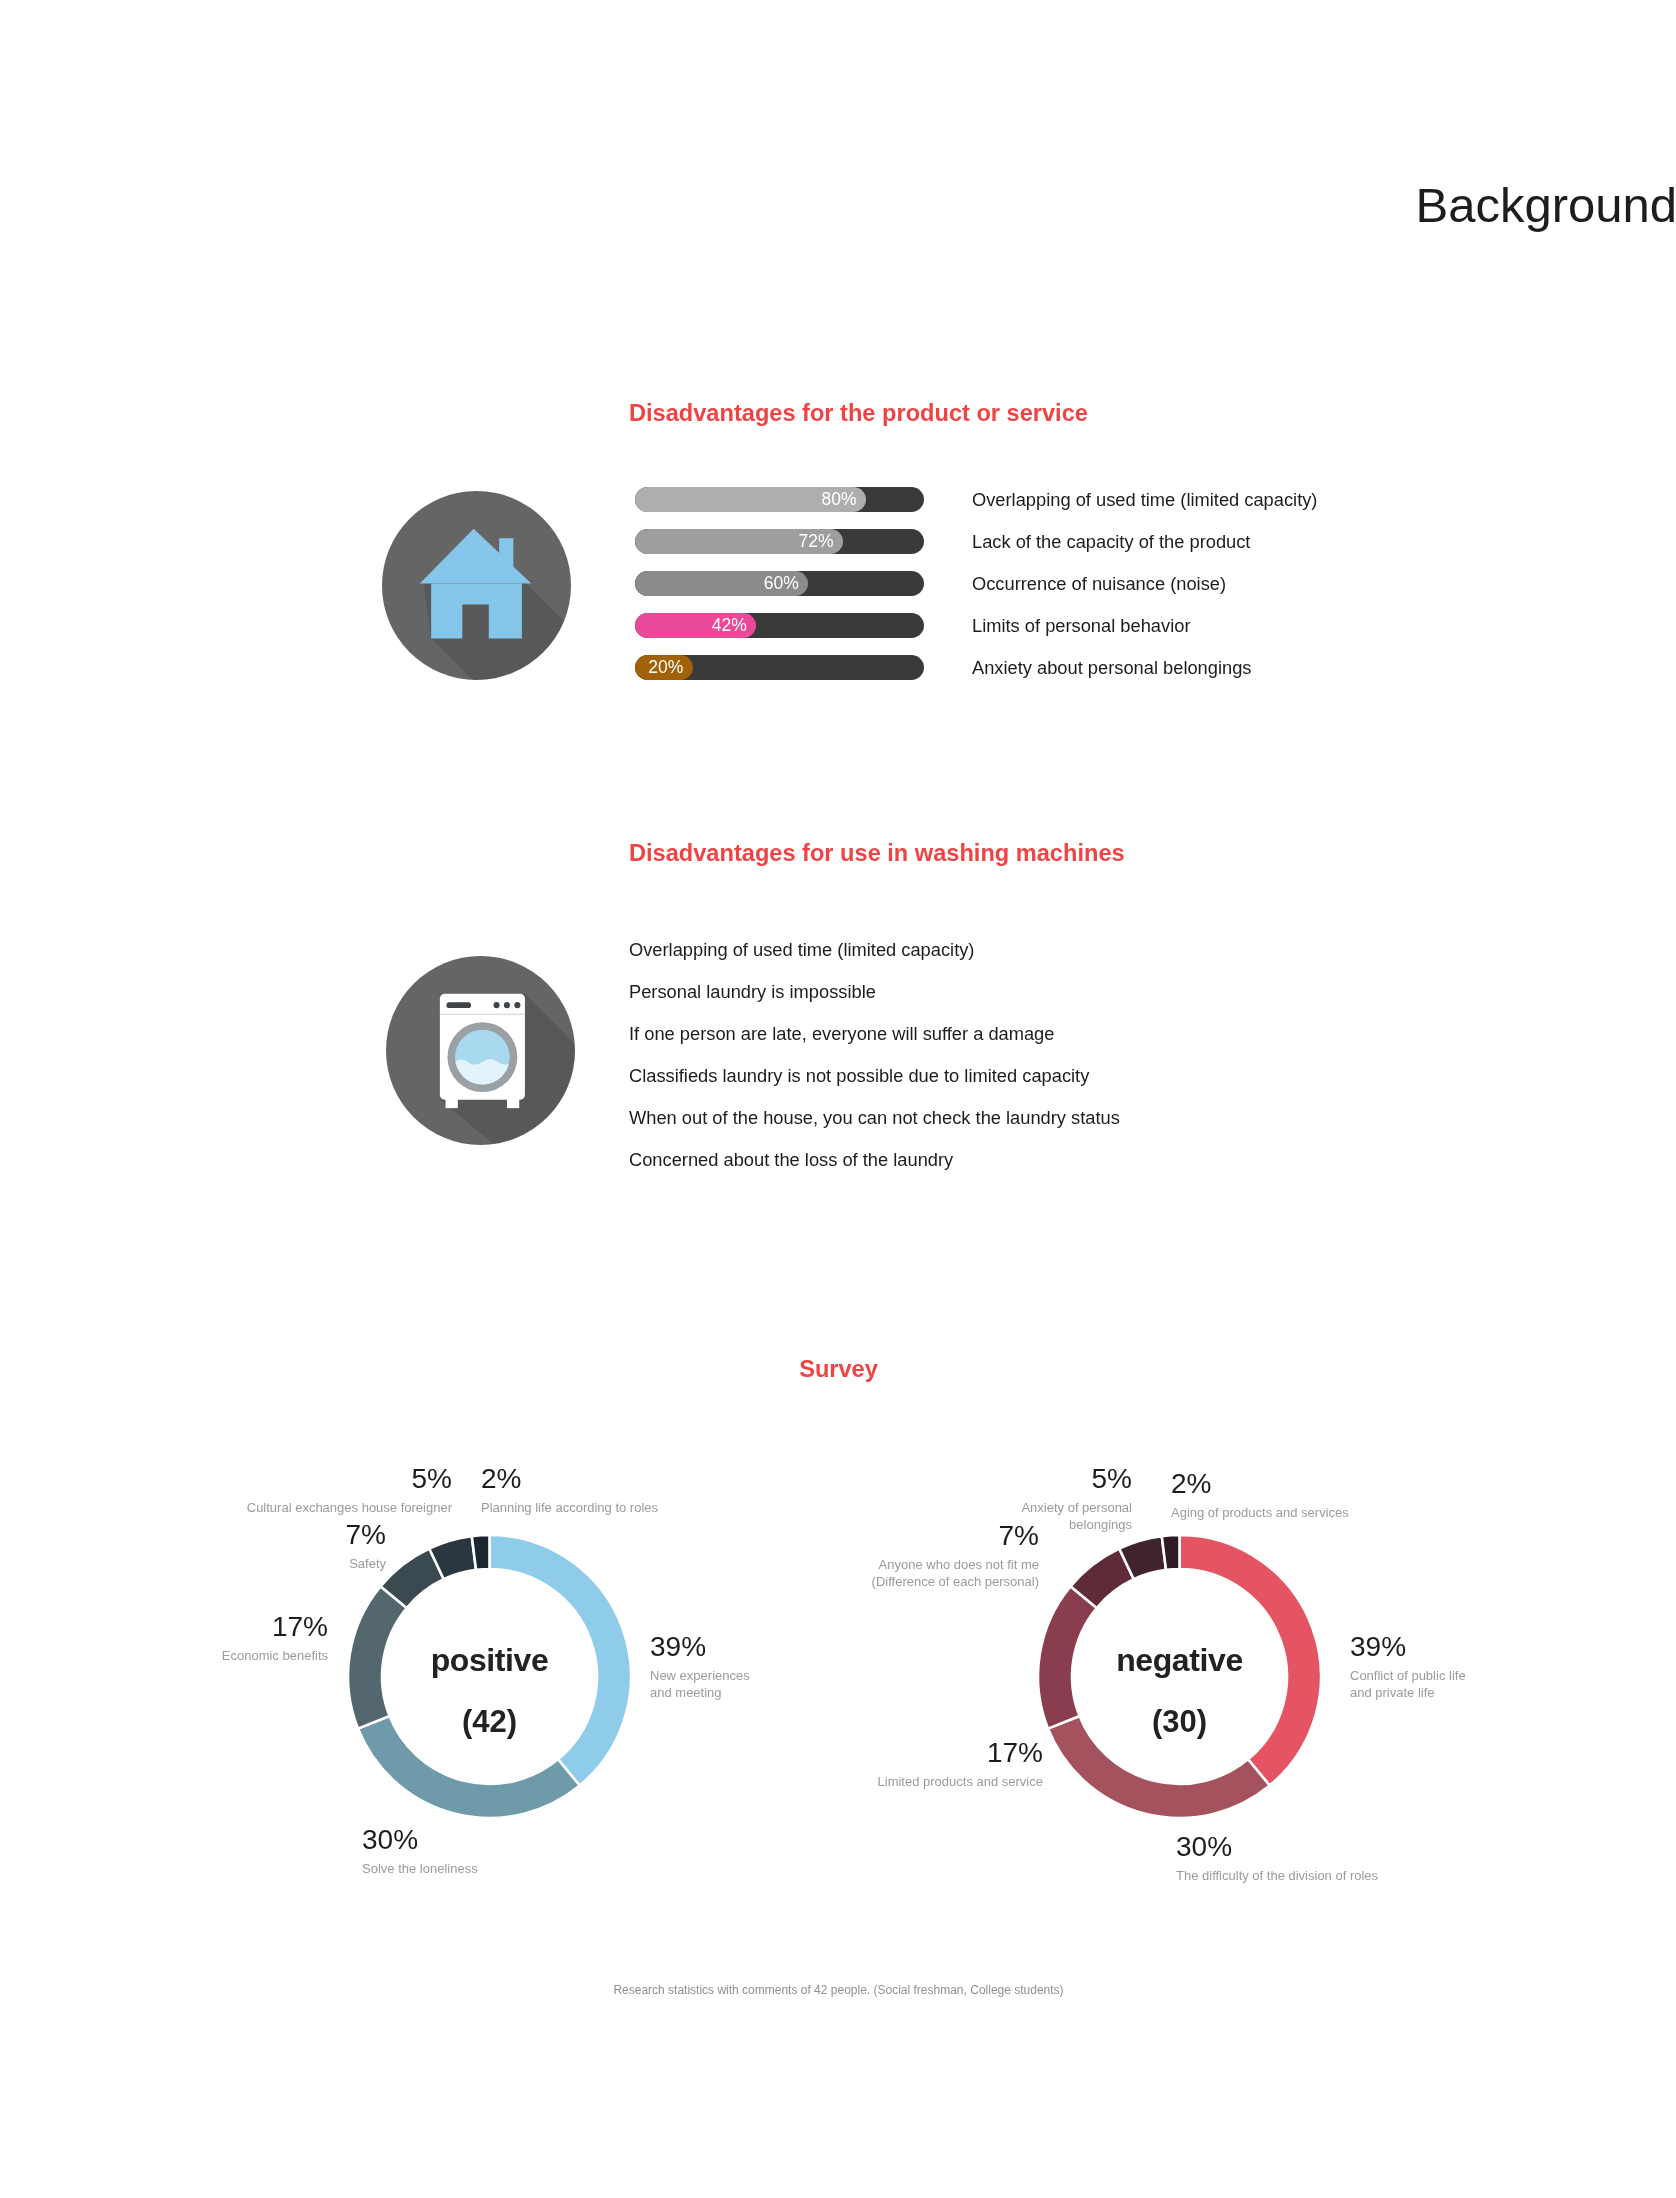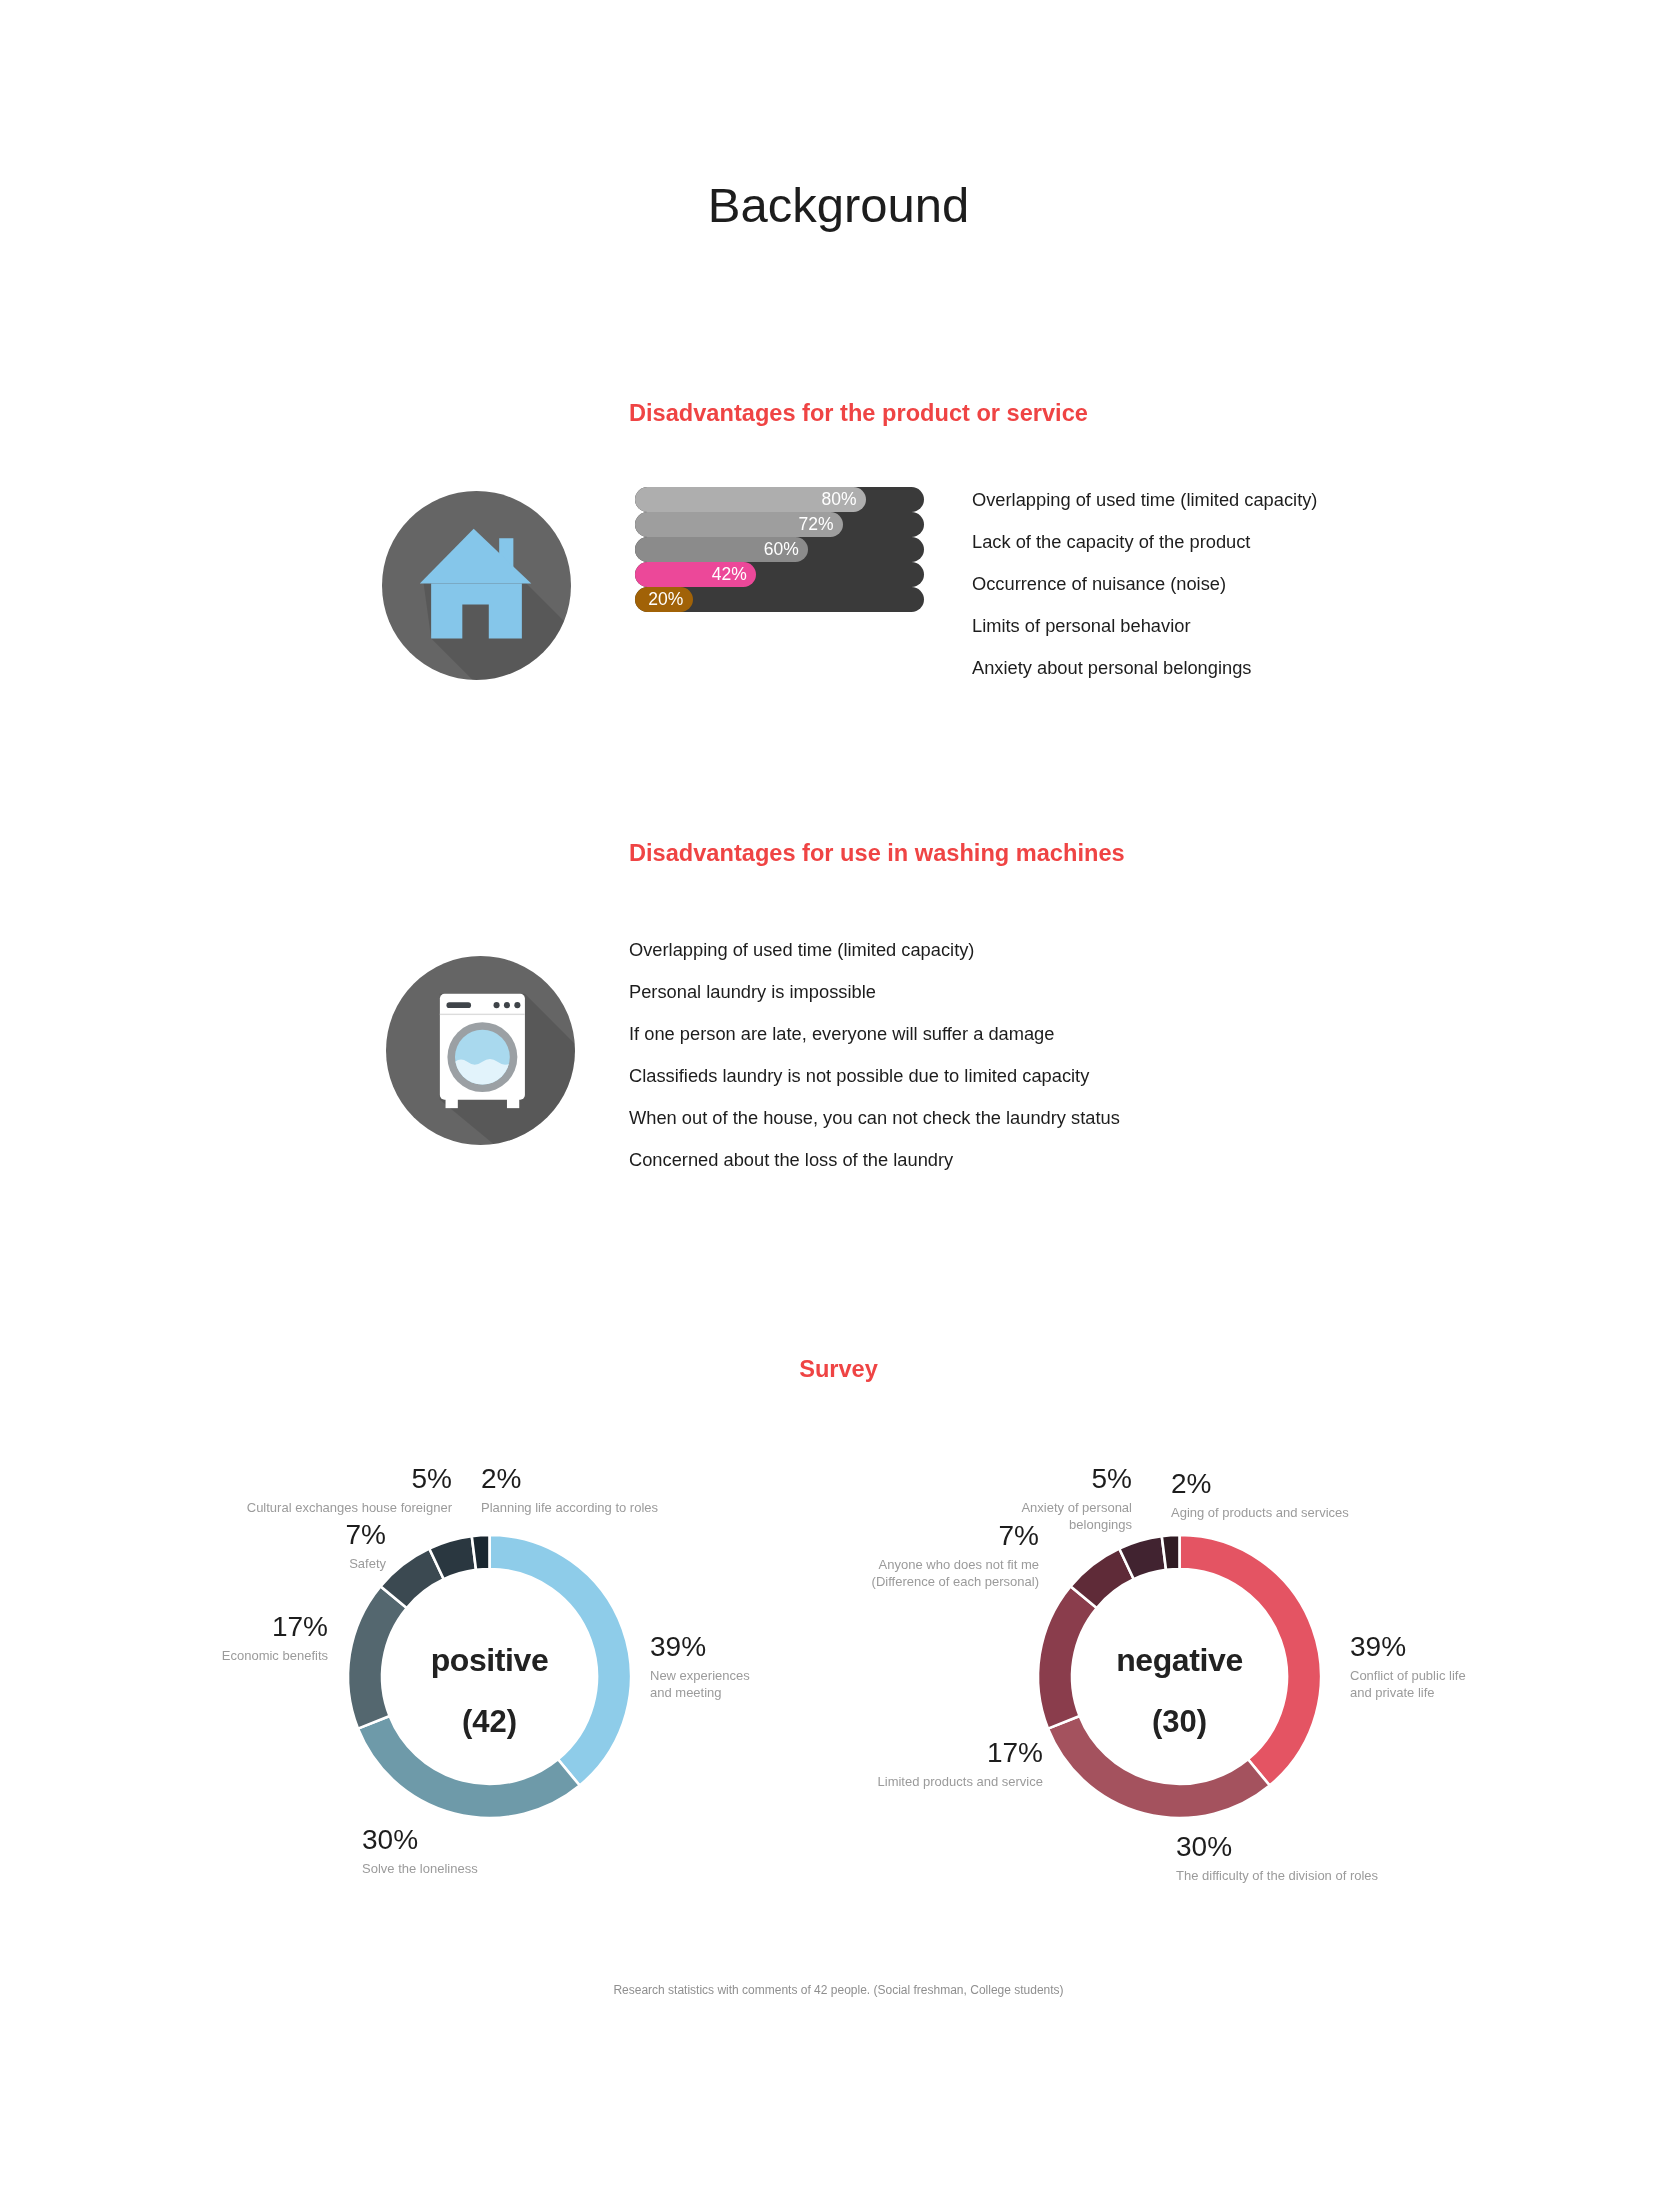--- a/index.html
+++ b/index.html
@@ -1,32 +1,32 @@
 <!DOCTYPE html>
 <html style="font-size:14px"><head>
 <meta charset="utf-8">
 <style>
   html,body{margin:0;padding:0;background:#fff;}
   .page{position:relative;width:1677px;height:2198px;background:#ffffff;
         font-family:"Liberation Sans",sans-serif;overflow:hidden;}
 
-  .title{position:absolute;top:177px;left:0;width:100%;text-align:center;
+  .title{position:absolute;top:177px;left:0;width:100%;text-align:right;
          font-size:49px;font-weight:300;color:#1d1d1d;}
 
   .h2{position:absolute;font-size:23.6px;font-weight:700;color:#ef4444;}
   .h-product{left:629px;top:400px;}
   .h-washing{left:629px;top:840px;}
   .h-survey{left:0;top:1356px;width:100%;text-align:center;}
 
   .icon-circle{position:absolute;width:189px;height:189px;}
   .icon-house{left:382px;top:491px;}
   .icon-washer{left:386px;top:956px;}
 
   .bars{position:absolute;left:635px;top:487px;width:289px;
-        display:flex;flex-direction:column;}
+        display:flex;flex-direction:column;gap:17px;}
   .bar-track{position:relative;height:25px;border-radius:13px;}
   .bar-fill{position:absolute;left:0;top:0;bottom:0;border-radius:13px;
             display:flex;align-items:center;justify-content:flex-end;
             padding-right:9.6px;box-sizing:border-box;color:#ffffff;font-size:17.5px;}
   .bar-texts{position:absolute;left:972px;top:487px;
              display:flex;flex-direction:column;gap:17px;}
   .bar-text{height:25px;display:flex;align-items:center;
             font-size:18.3px;color:#1d1d1d;white-space:nowrap;}
 
   .wash-list{position:absolute;left:629px;top:929px;}

